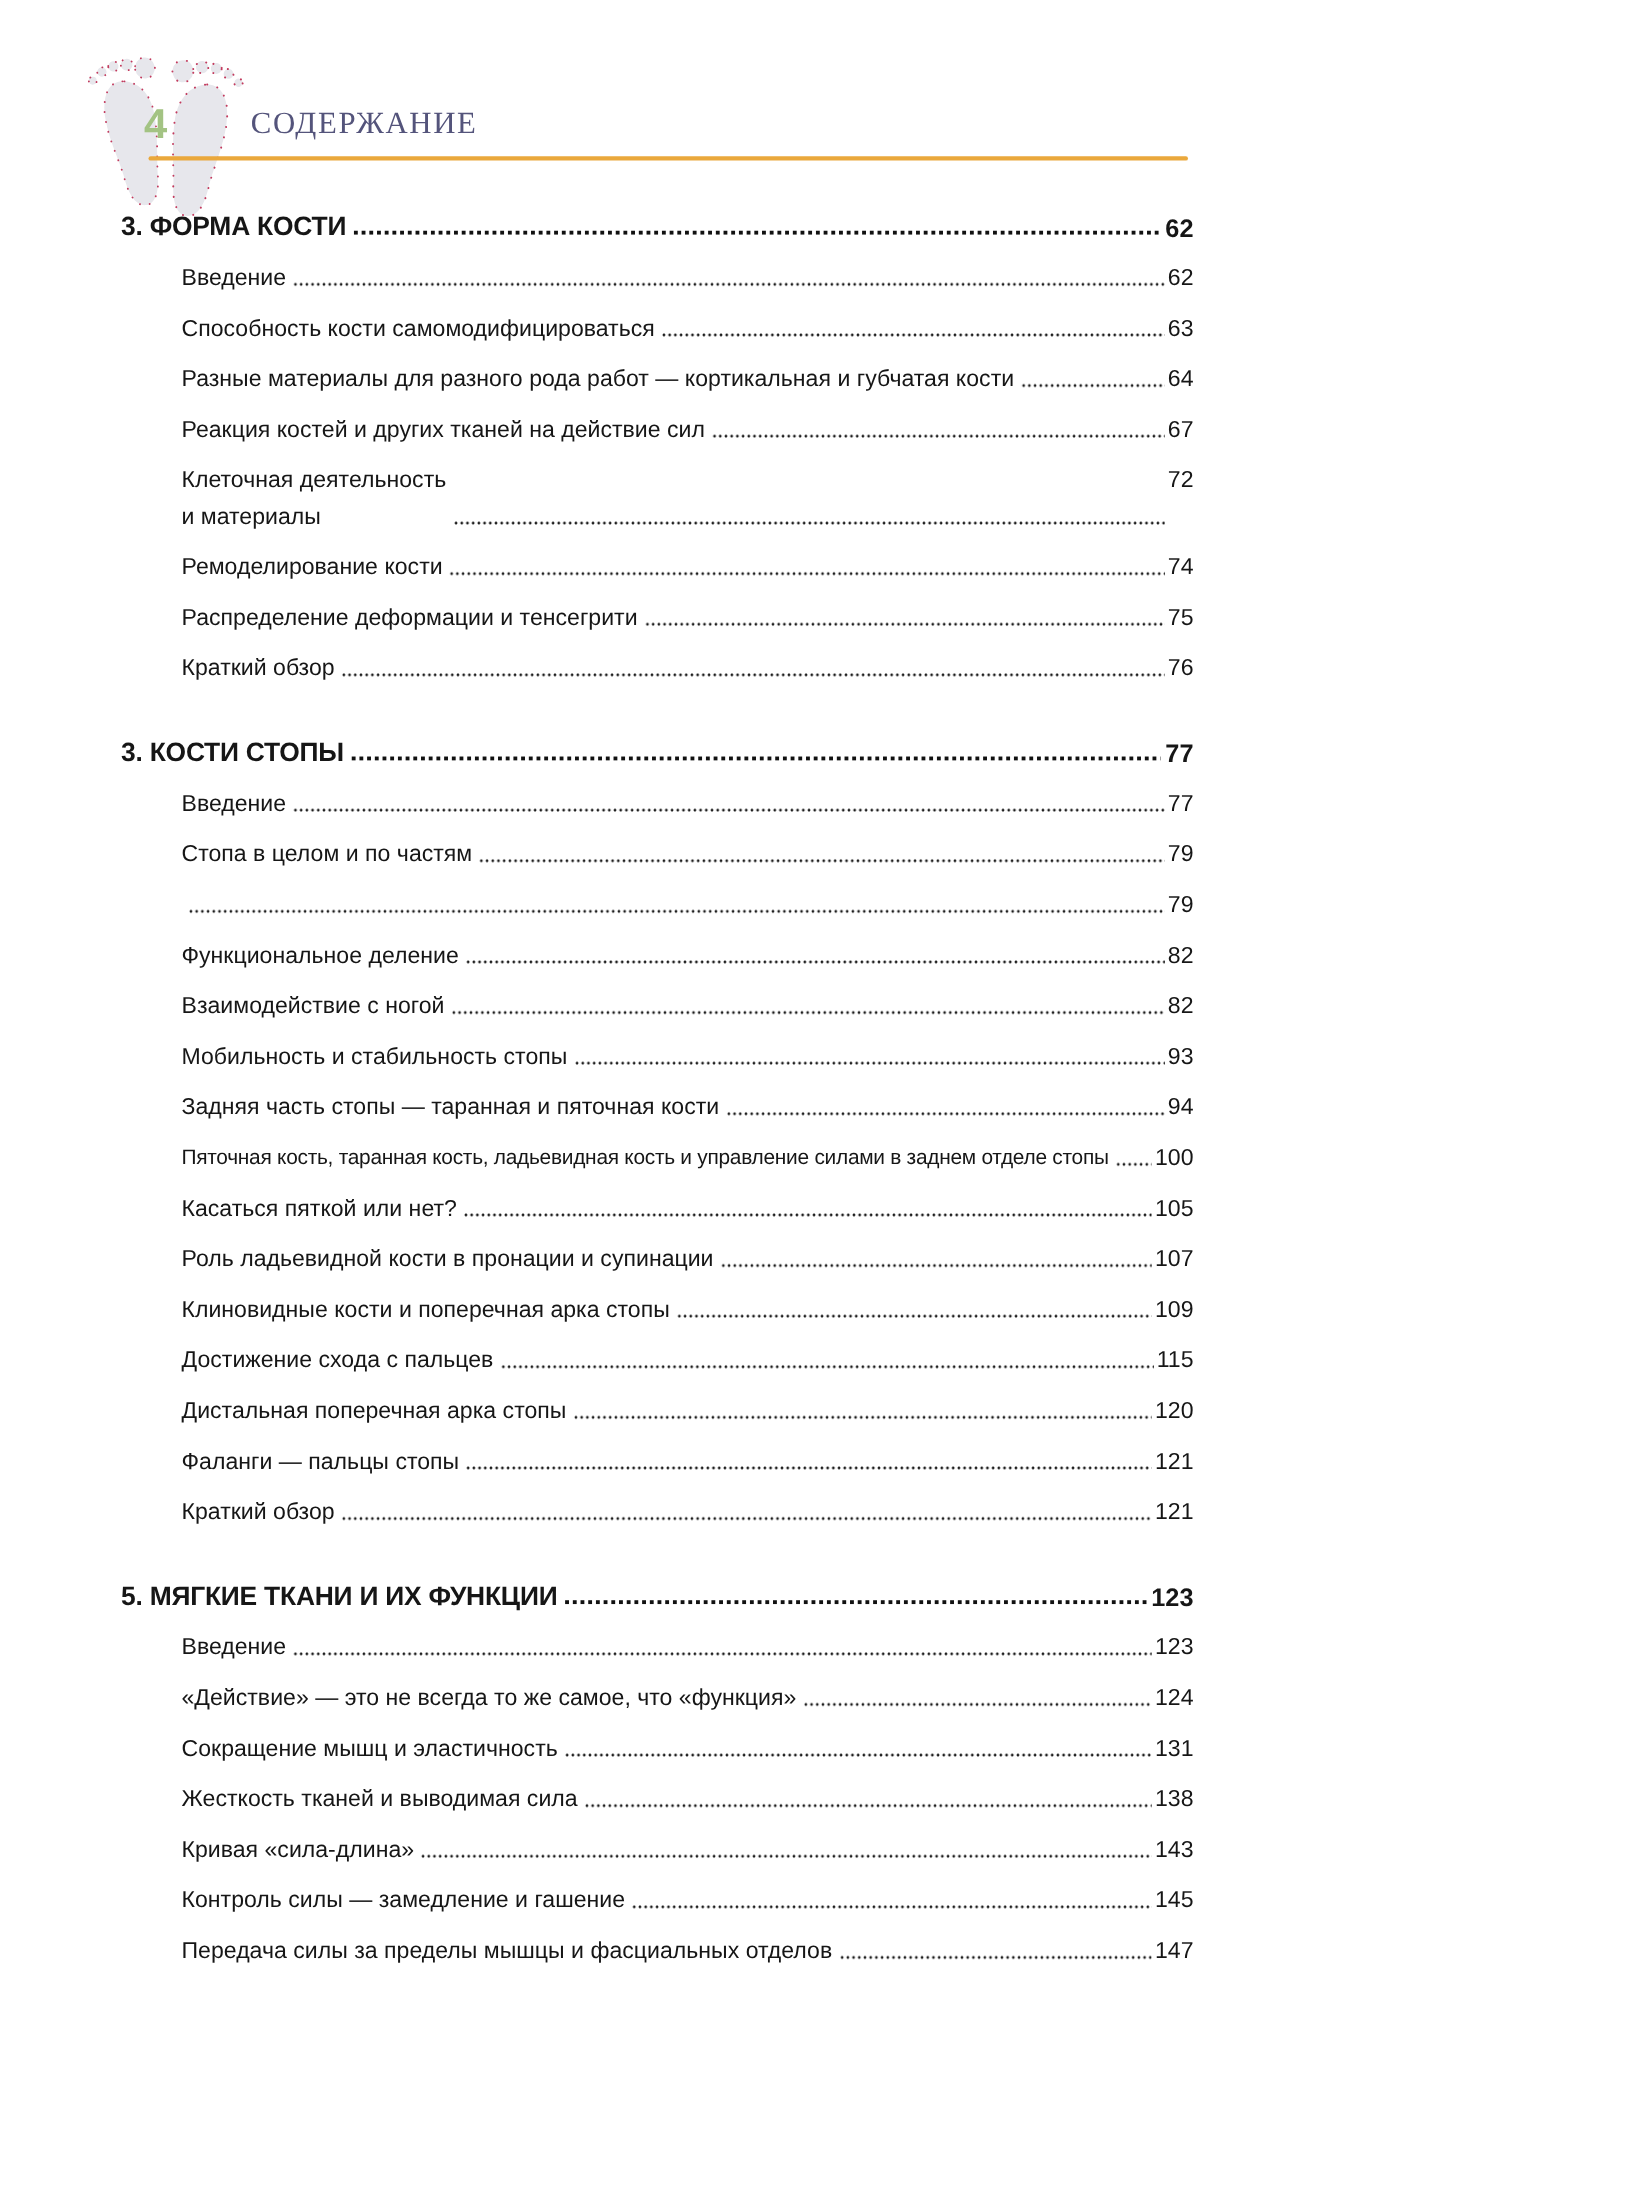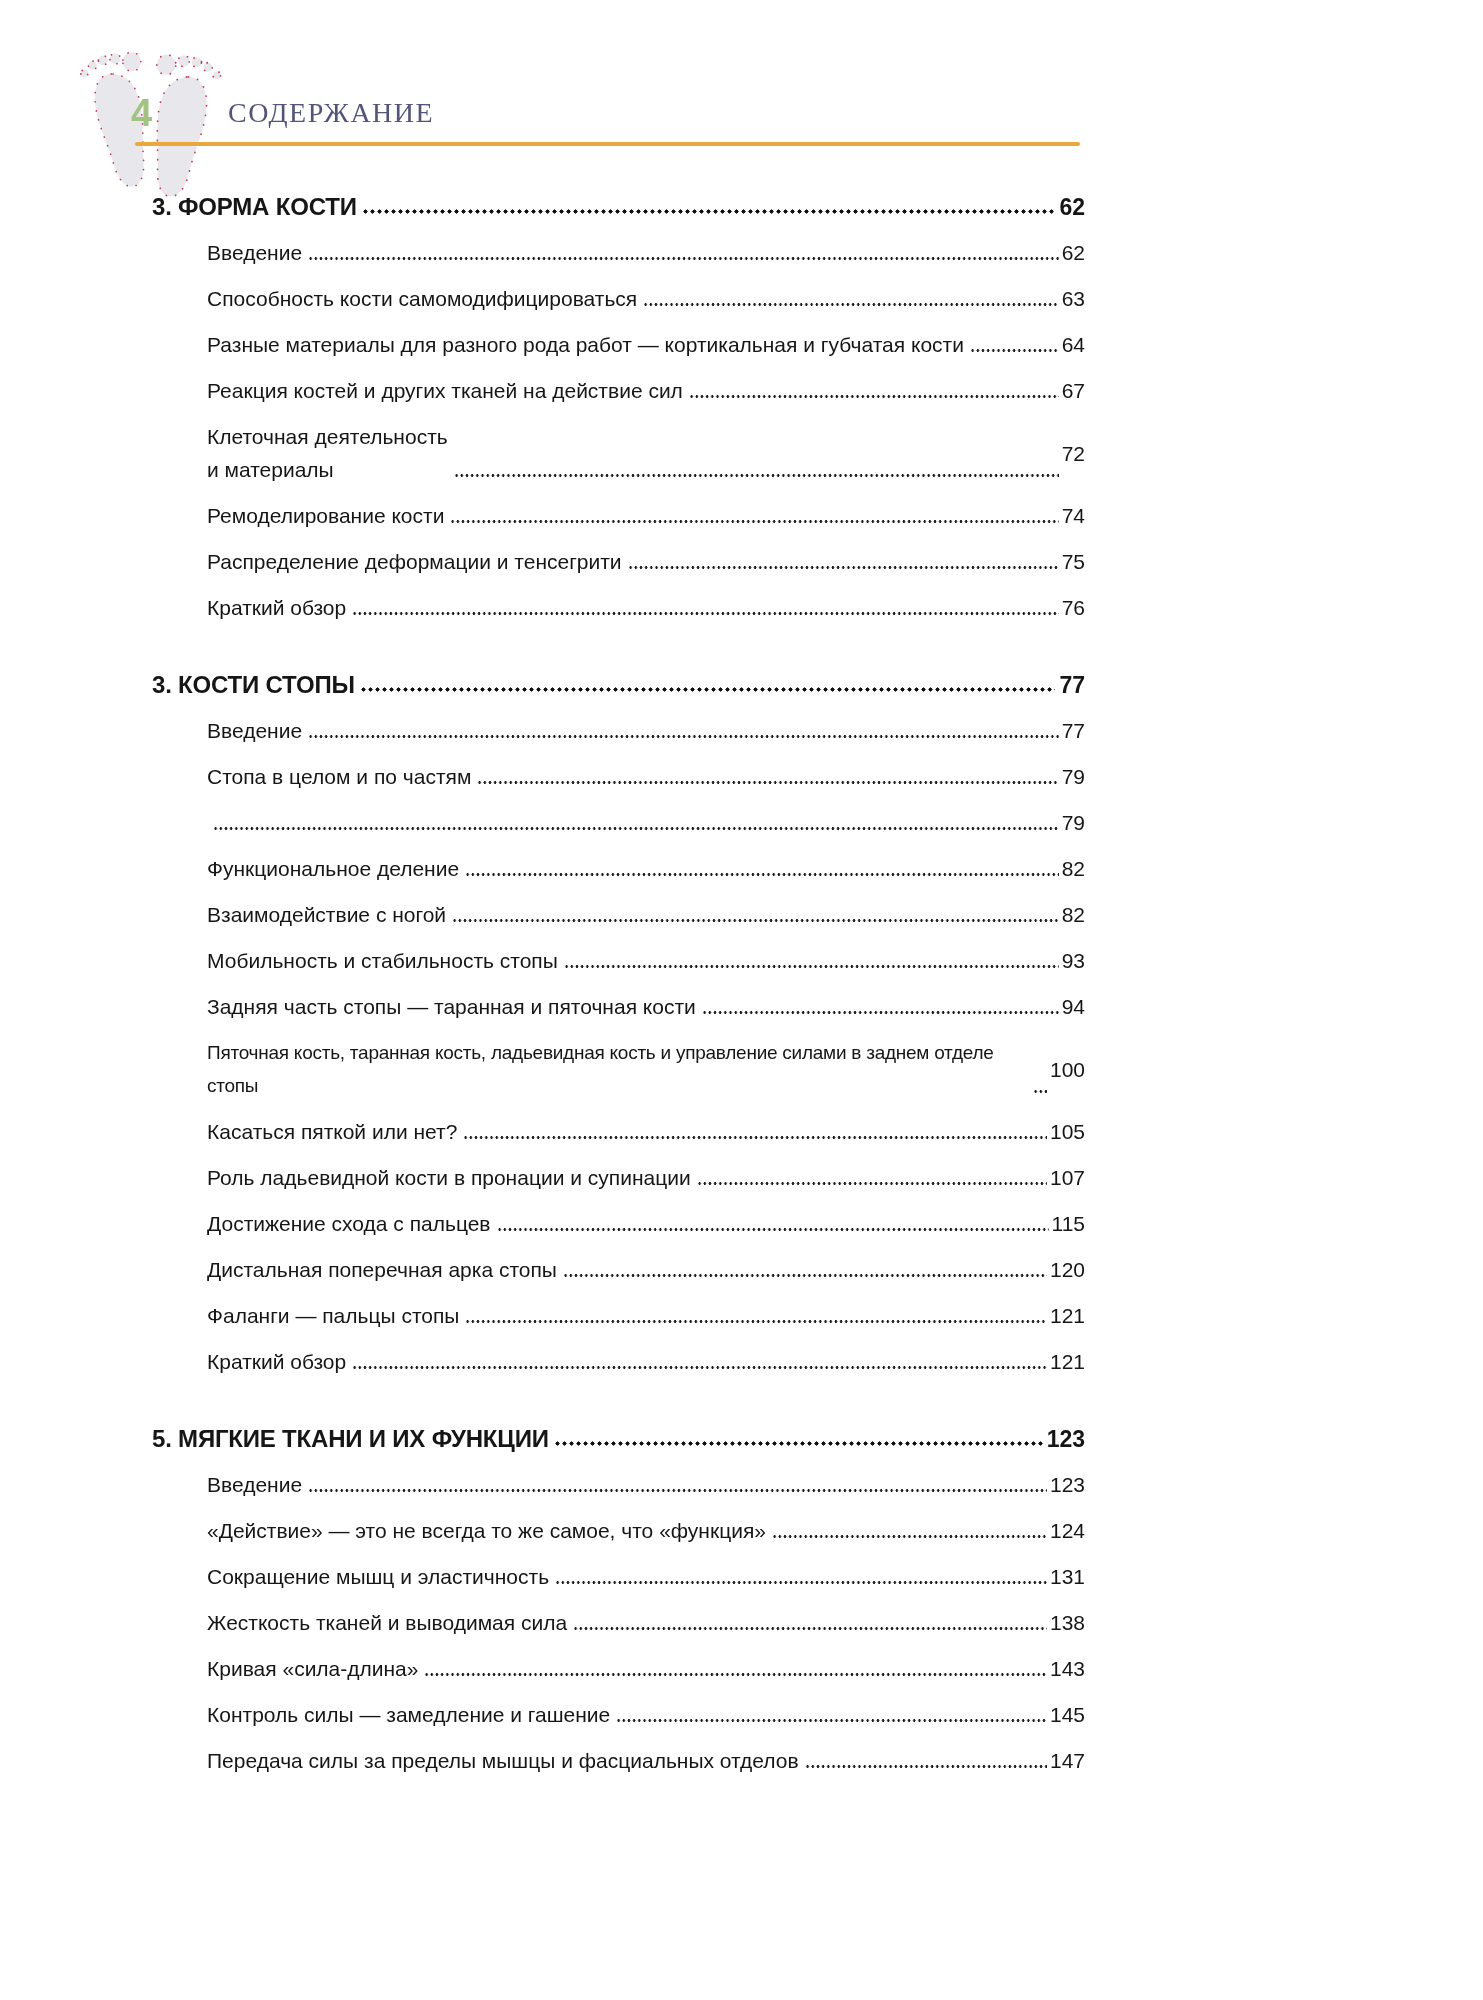--- a/index.html
+++ b/index.html
@@ -63,21 +63,21 @@
 
   
   .toc {
     position: absolute;
     left: 110px; top: 190px;
     width: 975px;
     z-index: 1;
   }
   .chapter + .chapter { margin-top: 44px; }
 
-  .toc-row { display: flex; align-items: center; margin-left: 42px; }
+  .toc-row { display: flex; align-items: flex-start; }
 
   .chapter-row { margin-bottom: 12px; }
   .chapter-title {
     font-size: 24px; font-weight: bold;
     letter-spacing: -0.2px;
     line-height: 34px;
     white-space: pre;
     flex: 0 0 auto;
   }
   .chapter-page {
@@ -273,20 +273,25 @@
       <span class="dots entry-dots"></span>
       <span class="entry-page">105</span>
     </div>
 
     <div class="toc-row entry-row">
       <span class="entry-title">Роль ладьевидной кости в пронации и супинации</span>
       <span class="dots entry-dots"></span>
       <span class="entry-page">107</span>
     </div>
 
+    <div class="toc-row entry-row">
+      <span class="entry-title">Клиновидные кости и поперечная арка стопы</span>
+      <span class="dots entry-dots"></span>
+      <span class="entry-page">109</span>
+    </div>
 
     <div class="toc-row entry-row">
       <span class="entry-title">Достижение схода с пальцев</span>
       <span class="dots entry-dots"></span>
       <span class="entry-page">115</span>
     </div>
 
     <div class="toc-row entry-row">
       <span class="entry-title">Дистальная поперечная арка стопы</span>
       <span class="dots entry-dots"></span>

